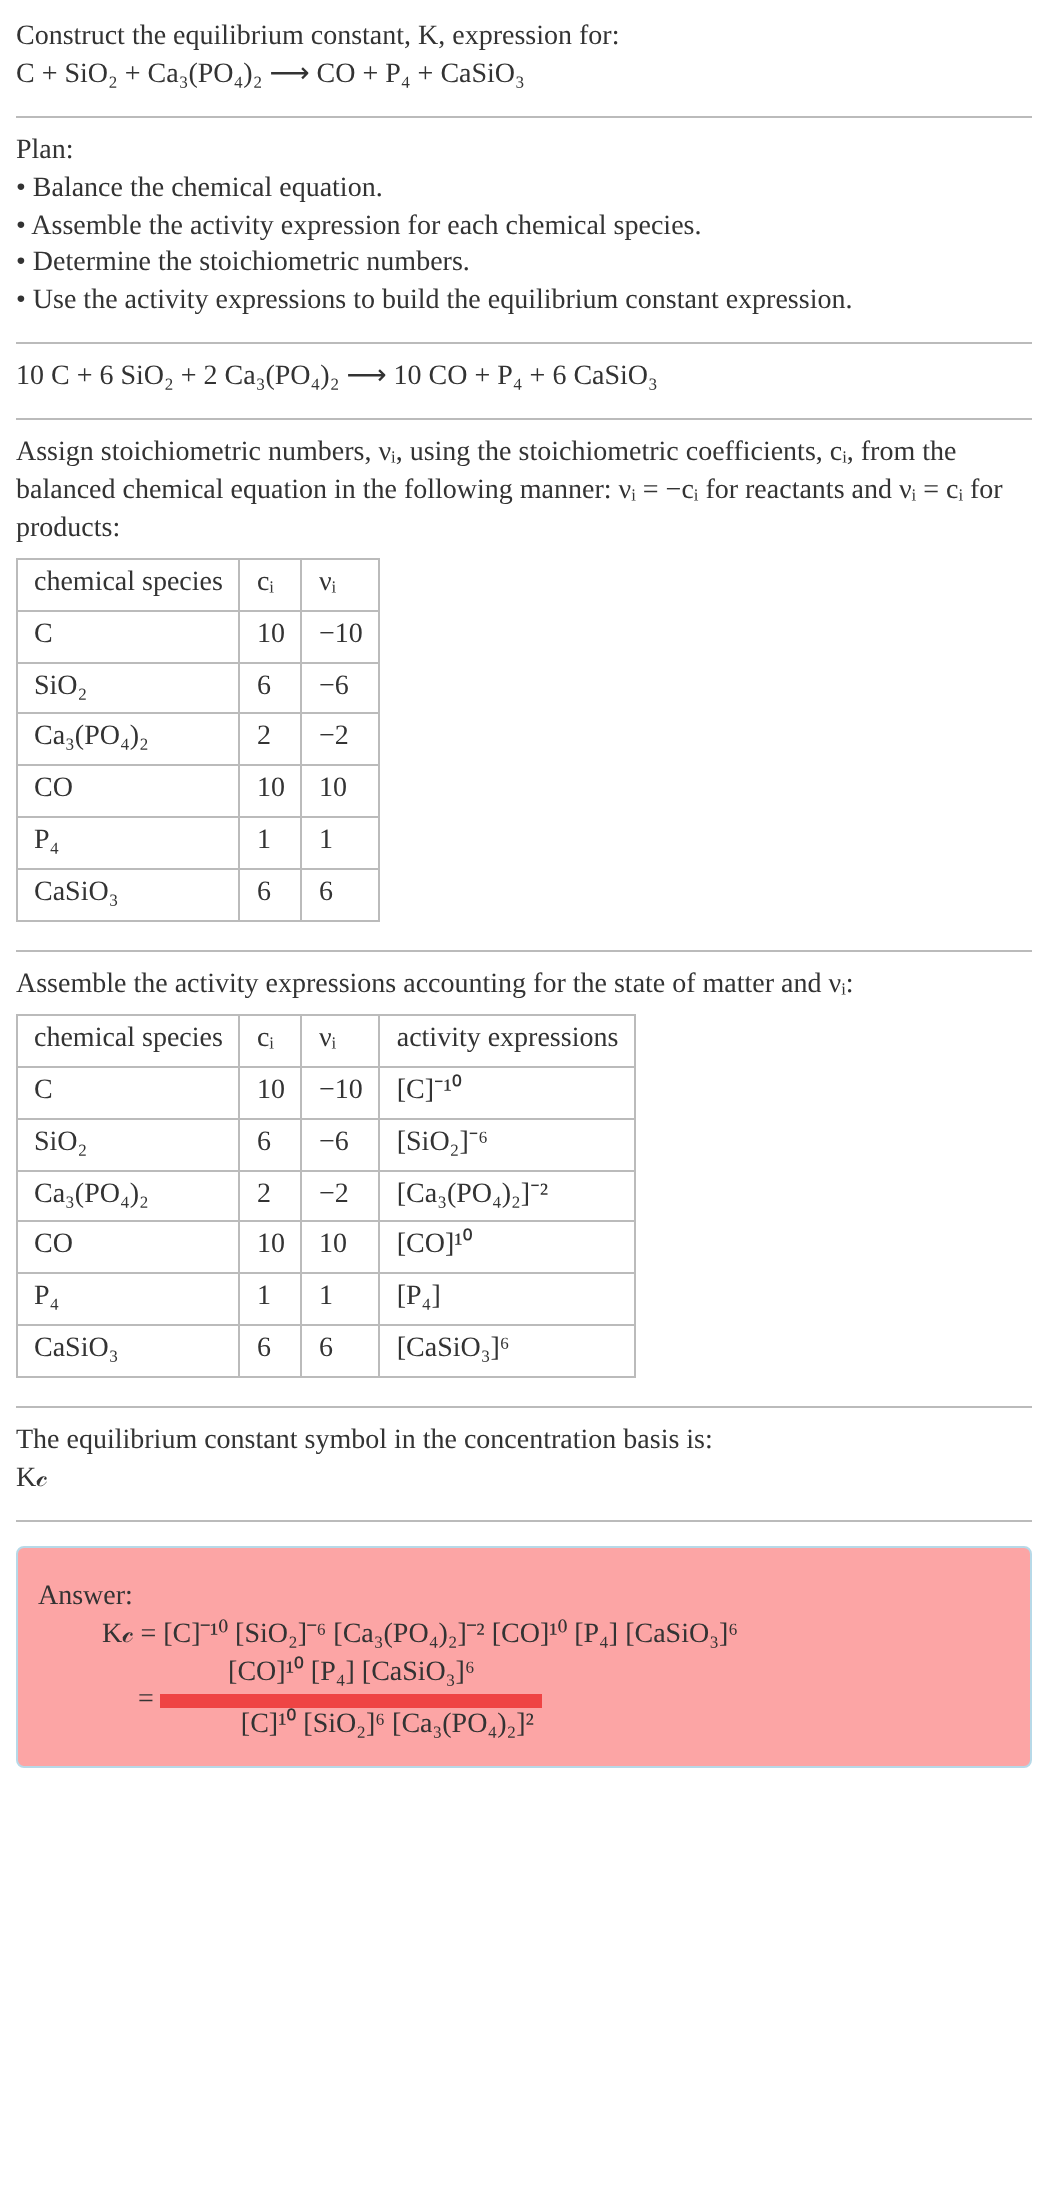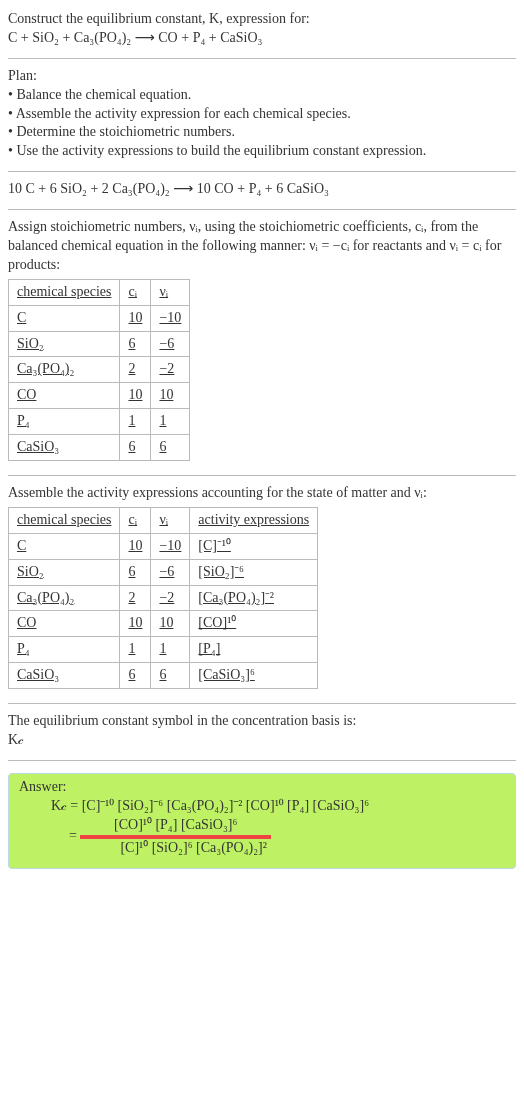--- a/index.html
+++ b/index.html
@@ -19,46 +19,45 @@
     padding: 4px 0 6px 0;
   }
   hr {
     border: none;
     border-top: 1px solid #bbb;
     margin: 4px 0;
   }
   table {
     border-collapse: collapse;
     margin: 4px 0;
-    text-decoration: underline;
   }
   th, td {
     border: 1px solid #bbb;
     padding: 3px 8px;
     text-align: left;
     font-weight: normal;
     font-family: Georgia, 'Times New Roman', serif;
   }
   td.num { }
   .answer-box {
-    background: #bef264;
+    background: #fca5a5;
     border: 1px solid #b7d9e8;
     border-radius: 4px;
-    padding: 4px 10px 10px 10px;
+    padding: 16px 10px 10px 10px;
     margin-top: 4px;
   }
   .indent { padding-left: 32px; }
   .frac {
     display: inline-block;
     vertical-align: middle;
     text-align: center;
   }
   .frac .num {
     display: block;
-    border-bottom: 4px solid #ef4444;
+    border-bottom: 7px solid #ef4444;
     padding: 0 4px;
   }
   .frac .den {
     display: block;
     padding: 0 4px;
     margin-left: 36px;
   }
 </style>
 </head>
 <body>

